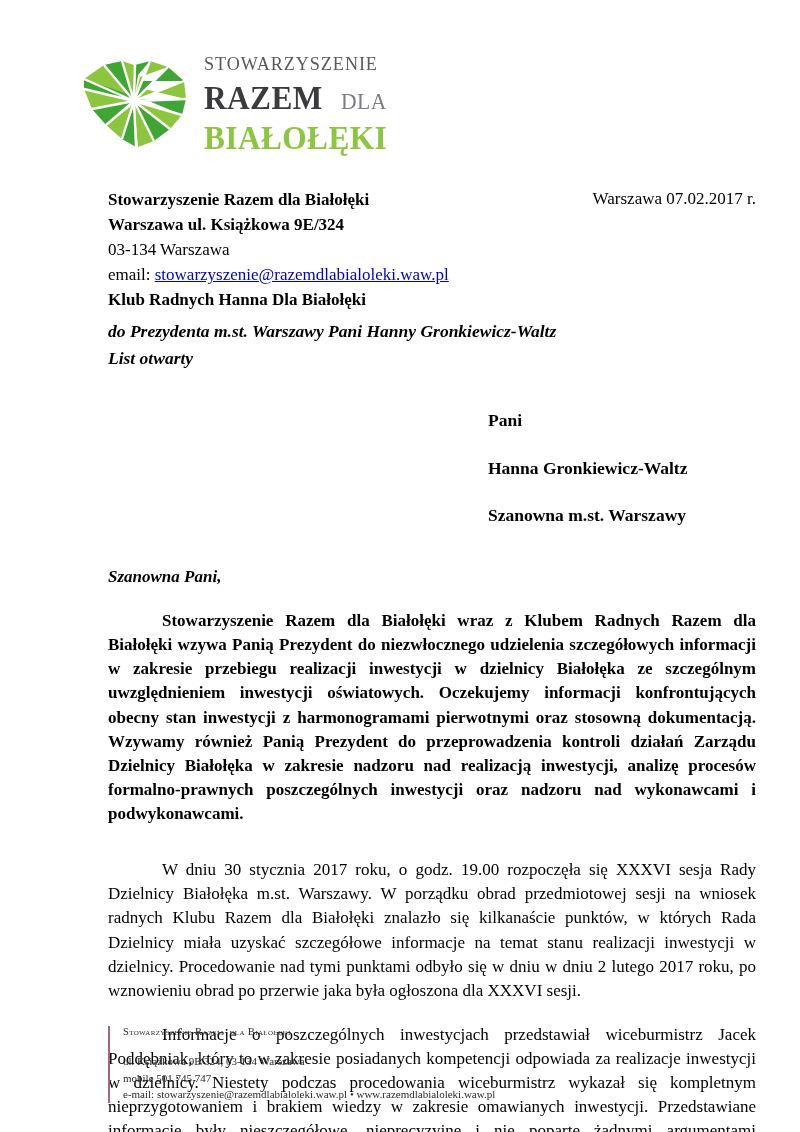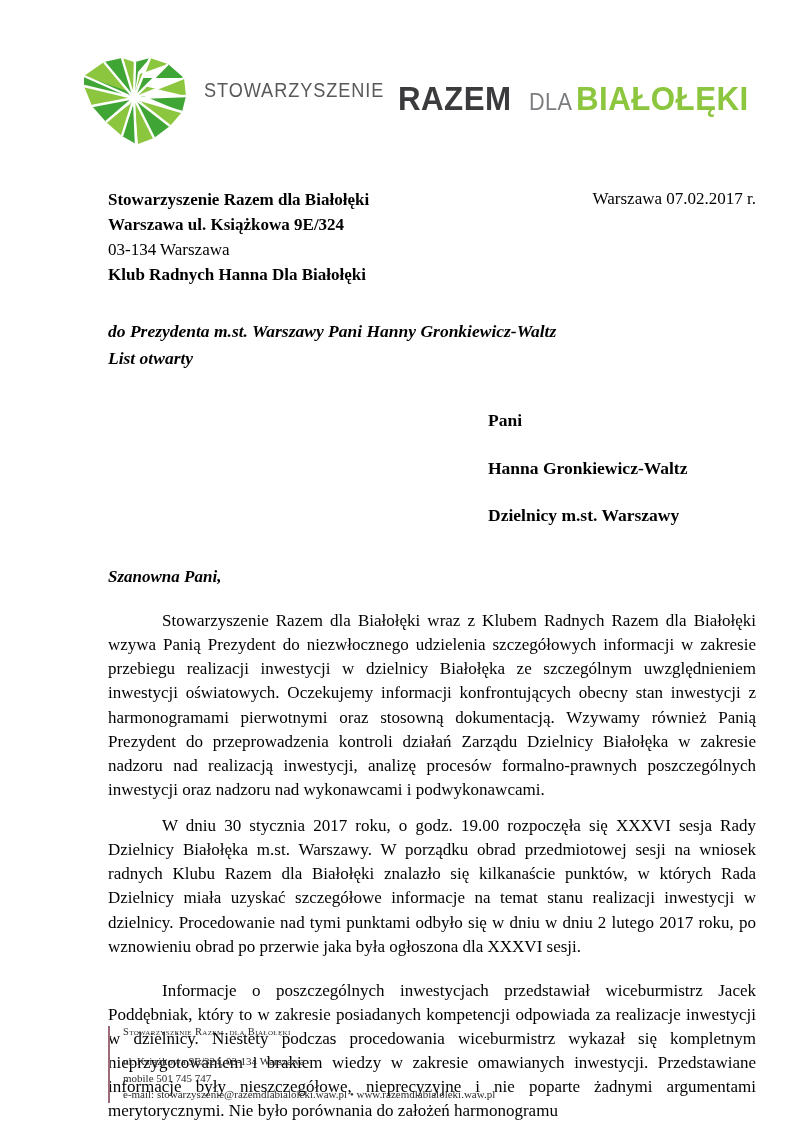--- a/index.html
+++ b/index.html
@@ -33,23 +33,23 @@
     gap: 14px;
   }
   .logo-mark {
     width: 112px;
     height: 96px;
     flex: 0 0 auto;
     display: block;
   }
   .wordmark {
     display: flex;
-    flex-direction: row;
+    flex-direction: column;
     justify-content: center;
-    font-family: Liberation Sans, sans-serif;
+    font-family: Liberation Serif, serif;
     line-height: 1;
     padding-top: 2px;
   }
   .wm-line1 {
     font-size: 19.5px;
     letter-spacing: 1.0px;
     color: #58595b;
     font-weight: 400;
     transform: scaleX(0.93);
     transform-origin: left center;
@@ -156,22 +156,22 @@
   }
   p.para {
     margin: 0 0 20px 0;
     font-size: 17px;
     line-height: 1.42;
     text-align: justify;
     text-indent: 54px;
     hyphens: none;
   }
   p.para.bold {
-    font-weight: 400;
-    margin-bottom: 12px;
+    font-weight: 700;
+    margin-bottom: 32px;
   }
 
   
   .footer {
     position: absolute;
     left: 108px;
     top: 1026px;
     width: 560px;
     padding-left: 13px;
     border-left: 2px solid #9b6b77;
@@ -247,34 +247,35 @@
       </div>
       <div class="wm-bialoleki">BIAŁOŁĘKI</div>
     </div>
   </div>
 
   <div class="header-row">
     <div class="sender-block">
       <div class="bold">Stowarzyszenie Razem dla Białołęki</div>
       <div class="bold">Warszawa ul. Książkowa 9E/324</div>
       <div class="plain">03-134 Warszawa</div>
+      <div class="email-line"><span>email: </span><a class="email-link" href="#">stowarzyszenie@razemdlabialoleki.waw.pl</a></div>
       <div class="bold">Klub Radnych Hanna Dla Białołęki</div>
     </div>
     <div class="date-line">Warszawa 07.02.2017 r.</div>
   </div>
 
   <div class="title-block">
     <div>do Prezydenta m.st. Warszawy Pani Hanny Gronkiewicz-Waltz</div>
     <div>List otwarty</div>
   </div>
 
   <div class="addressee">
     <div class="ad-1">Pani</div>
     <div class="ad-2">Hanna Gronkiewicz-Waltz</div>
-    <div class="ad-3">Dzielnicy m.st. Warszawy</div>
+    <div class="ad-3">Szanowna m.st. Warszawy</div>
   </div>
 
   <div class="body-block">
     <div class="salutation">Szanowna Pani,</div>
     <p class="para bold">Stowarzyszenie Razem dla Białołęki wraz z Klubem Radnych Razem dla Białołęki  wzywa Panią Prezydent do niezwłocznego udzielenia szczegółowych informacji w zakresie przebiegu realizacji inwestycji w dzielnicy Białołęka ze szczególnym uwzględnieniem inwestycji oświatowych. Oczekujemy informacji konfrontujących obecny stan inwestycji z  harmonogramami pierwotnymi oraz stosowną dokumentacją. Wzywamy również Panią Prezydent do przeprowadzenia kontroli działań Zarządu Dzielnicy Białołęka w zakresie nadzoru nad realizacją inwestycji, analizę procesów formalno-prawnych poszczególnych inwestycji oraz nadzoru nad wykonawcami i podwykonawcami.</p>
     <p class="para">W dniu 30 stycznia 2017 roku, o godz. 19.00 rozpoczęła się XXXVI sesja Rady Dzielnicy Białołęka m.st. Warszawy. W porządku obrad przedmiotowej sesji  na wniosek radnych Klubu Razem dla Białołęki znalazło się kilkanaście punktów, w których Rada Dzielnicy miała uzyskać szczegółowe informacje na temat stanu realizacji inwestycji w dzielnicy. Procedowanie nad tymi punktami odbyło się w dniu w dniu 2 lutego 2017 roku, po wznowieniu obrad po przerwie jaka była ogłoszona dla XXXVI sesji.</p>
     <p class="para">Informacje o poszczególnych inwestycjach przedstawiał wiceburmistrz Jacek Poddębniak, który to w zakresie posiadanych kompetencji odpowiada za realizacje inwestycji w dzielnicy. Niestety podczas procedowania wiceburmistrz wykazał się kompletnym nieprzygotowaniem i brakiem wiedzy w zakresie omawianych inwestycji. Przedstawiane informacje były nieszczegółowe, nieprecyzyjne i nie poparte żadnymi argumentami merytorycznymi. Nie było porównania do założeń harmonogramu</p>
   </div>
 
   <div class="footer">

